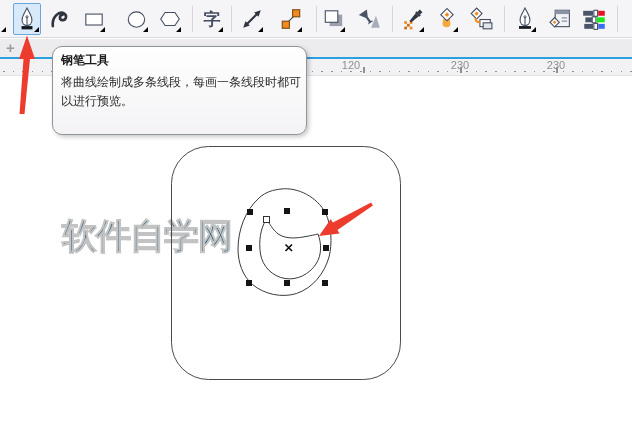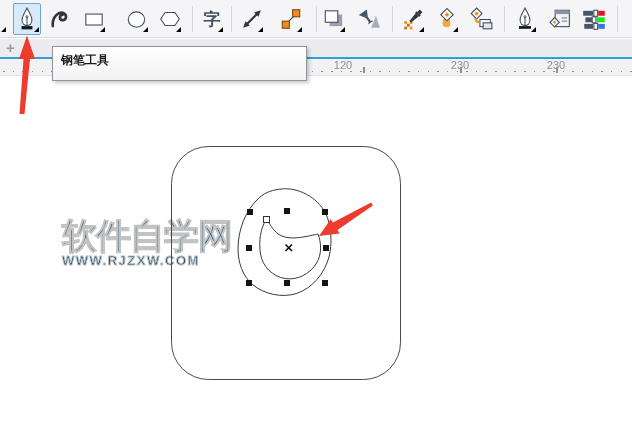--- a/index.html
+++ b/index.html
@@ -30,21 +30,21 @@
   
   .canvas{position:absolute;left:0;top:77px;width:632px;height:368px;background:#fff;}
   .watermark{position:absolute;left:62px;top:141px;z-index:1;color:#0c4a6e;-webkit-text-stroke:1px #c3c3c3;user-select:none;}
   .watermark .wm1{font-size:35px;font-weight:bold;letter-spacing:-1px;line-height:1.05;}
   .watermark .wm2{font-size:13px;font-weight:bold;letter-spacing:1.5px;margin-top:-2px;}
 
   
   .overlay{position:absolute;left:0;top:0;width:632px;height:445px;z-index:50;pointer-events:none;}
 
   
-  .tooltip{position:absolute;left:52px;top:46px;width:240px;z-index:40;background:linear-gradient(#ffffff,#f3f3f5);border:1px solid #8f9499;border-radius:0;box-shadow:2px 2px 4px rgba(0,0,0,.22);padding:5px 5px 7px 8px;}
+  .tooltip{position:absolute;left:52px;top:46px;width:240px;z-index:40;background:linear-gradient(#ffffff,#f3f3f5);border:1px solid #8f9499;border-radius:10px;box-shadow:2px 2px 4px rgba(0,0,0,.22);padding:5px 5px 24px 8px;}
   .tooltip .tt-title{font-size:12px;font-weight:bold;color:#1c1c1c;margin-bottom:4px;}
   .tooltip .tt-body{font-size:12px;color:#2b2b2b;line-height:1.55;}
 </style>
 </head>
 <body>
 
 <div class="screen">
 
   <div class="toolbar" id="toolbar">
       <div class="tool-btn partial" style="width: 6px; margin-left: 0px;">
@@ -225,33 +225,32 @@
       </div>
       <div class="sep" style="margin-left: 11px;"></div>
     </div>
 
   <div class="tabstrip">
     <span class="tab-add">+</span>
   </div>
   <div class="blue-line"></div>
 
   <div class="ruler">
-    <span class="num" style="left:328px">120</span>
+    <span class="num" style="left:336px">120</span>
     <span class="num" style="left:445px">230</span>
     <span class="num" style="left:541px">230</span>
     <div class="dots"></div>
     <div class="major" style="left:363px"></div>
     <div class="major" style="left:460px"></div>
     <div class="major" style="left:556px"></div>
   </div>
 
   <div class="canvas">
     <div class="watermark">
       <div class="wm1">软件自学网</div>
-      <div class="wm2">WWW.RJZXW.COM</div>
     </div>
   </div>
 
   <svg class="overlay" viewBox="0 0 632 445">
 
     <rect x="171.5" y="146.5" width="229" height="233" rx="37" fill="none" stroke="#4a4a4a" stroke-width="1"></rect>
 
     <path d="M 281,189 C 298,187 317,197 325.5,213 C 331.5,225 332.5,244 329,257 C 324.5,273 313,288 296.5,293.5
              C 282,298 264.5,294.5 252.5,284.5 C 242.5,276 238,262 238,249 C 238,230.5 245,210.5 259,198
              C 266,191.5 273.5,190 281,189 Z" fill="none" stroke="#3a3a3a" stroke-width="1"></path>
@@ -275,15 +274,16 @@
 
     <path d="M285.5 244.5 L292 251 M292 244.5 L285.5 251" stroke="#0d0d0d" stroke-width="1.6"></path>
 
     <polygon points="319,236 339.6,233.5 337.5,230 372.9,205.5 371.1,202.5 332.9,222.4 330.8,218.9" fill="#ed3c2d"></polygon>
 
     <polygon points="27,35.5 35,59 30,59 24.5,114 19.5,114 23.5,59 19,59" fill="#ed3c2d"></polygon>
   </svg>
 
   <div class="tooltip">
     <div class="tt-title">钢笔工具</div>
+    <div class="tt-body">将曲线绘制成多条线段，每画一条线段时都可以进行预览。</div>
   </div>
 
 </div>
 
 </body></html>

